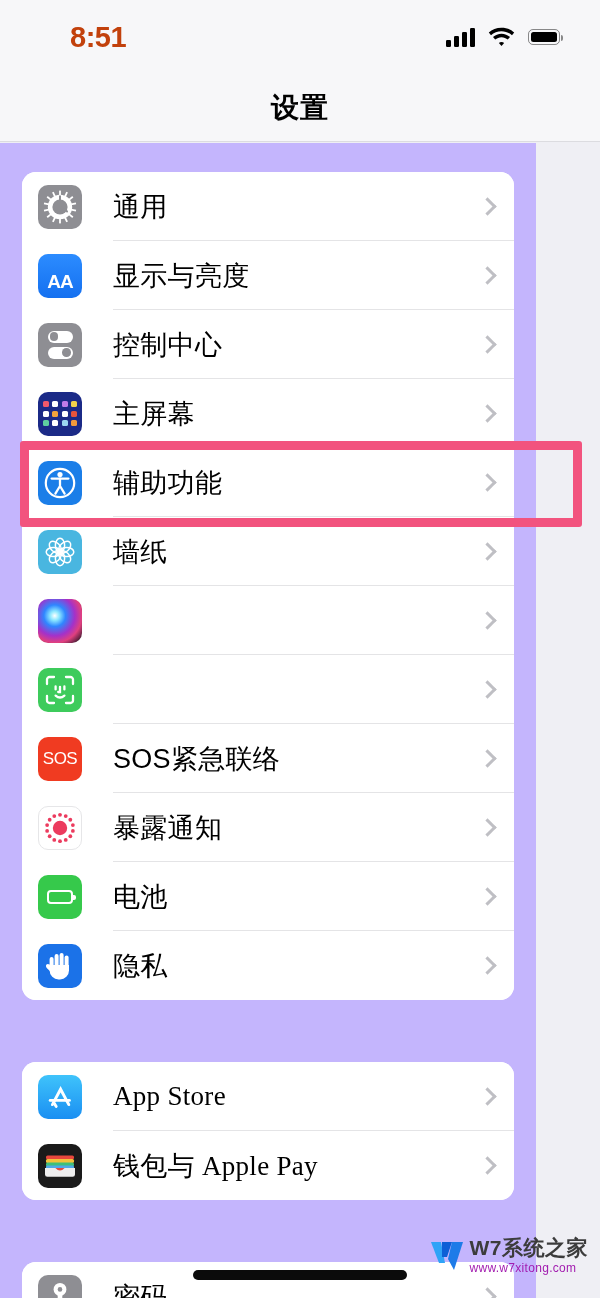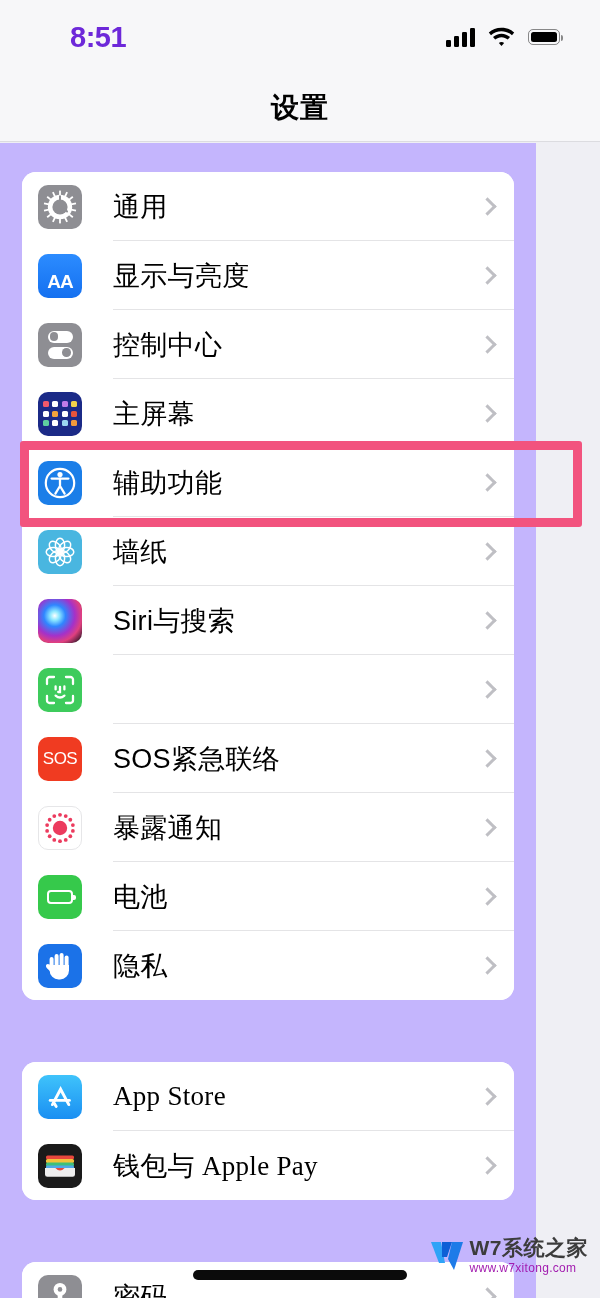--- a/index.html
+++ b/index.html
@@ -11,21 +11,21 @@
   }
   #phone { position:relative; width:600px; height:1298px; background:#EFEFF4; }
 
   
   .statusbar{
     position:absolute; top:0; left:0; width:600px; height:74px;
     background:#F7F7F9;
     display:flex; align-items:center; justify-content:space-between;
     padding:0 40px 0 70px;
   }
-  .clock{ font-size:29px; font-weight:600; color:#6d28d9; letter-spacing:-0.5px; }
+  .clock{ font-size:29px; font-weight:600; color:#c2410c; letter-spacing:-0.5px; }
   .status-icons{ display:flex; align-items:center; gap:13px; }
   .sig{ display:flex; align-items:flex-end; gap:3px; height:20px; }
   .sig i{ display:block; width:5px; background:#000; border-radius:1.2px; }
   .sig i:nth-child(1){ height:7px; }
   .sig i:nth-child(2){ height:11px; }
   .sig i:nth-child(3){ height:15px; }
   .sig i:nth-child(4){ height:19px; }
   .batt{ width:32px; height:16px; border:1.8px solid rgba(0,0,0,.45); border-radius:5px; padding:1.6px; position:relative; }
   .batt em{ display:block; width:100%; height:100%; background:#000; border-radius:2.5px; }
   .batt:after{ content:""; position:absolute; right:-4px; top:5px; width:2.4px; height:6px; background:rgba(0,0,0,.45); border-radius:0 2px 2px 0; }
@@ -235,21 +235,20 @@
               <ellipse cx="17" cy="10.4" rx="4.6" ry="7.2" fill="none" stroke="#FFFFFF" stroke-width="1.5" transform="rotate(315 17 17)"></ellipse>
               <circle cx="17" cy="17" r="3" fill="none" stroke="#FFFFFF" stroke-width="1.5"></circle>
             </svg>
           </div>
           <div class="label">墙纸</div>
           <div class="chev"></div>
           <div class="sep"></div>
         </div>
         <div class="row">
           <div class="icon ic-siri"></div>
-          <div class="label">Siri与搜索</div>
           <div class="chev"></div>
           <div class="sep"></div>
         </div>
         <div class="row">
           <div class="icon ic-face">
             <svg width="32" height="32" viewBox="0 0 32 32" stroke="#FFFFFF" stroke-width="2.3" fill="none" stroke-linecap="round">
               <path d="M3 10 V5.6 A2.6 2.6 0 0 1 5.6 3 H10"></path>
               <path d="M22 3 H26.4 A2.6 2.6 0 0 1 29 5.6 V10"></path>
               <path d="M29 22 V26.4 A2.6 2.6 0 0 1 26.4 29 H22"></path>
               <path d="M10 29 H5.6 A2.6 2.6 0 0 1 3 26.4 V22"></path>

